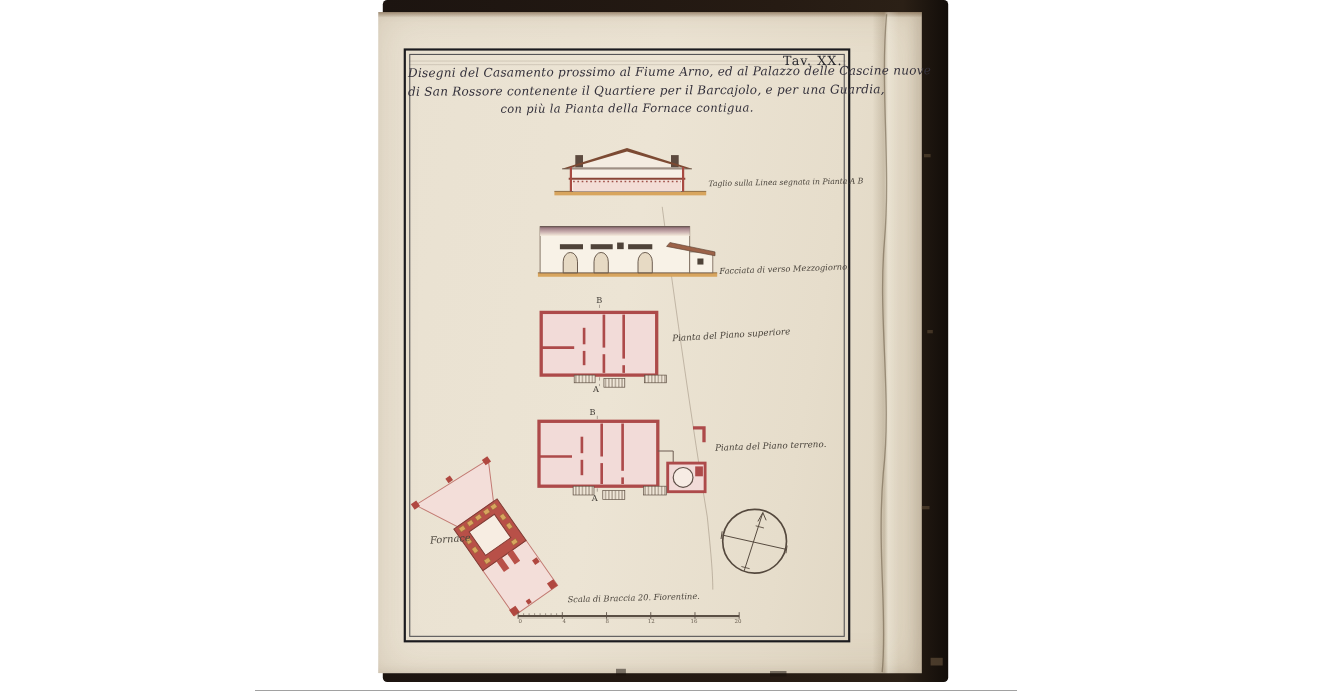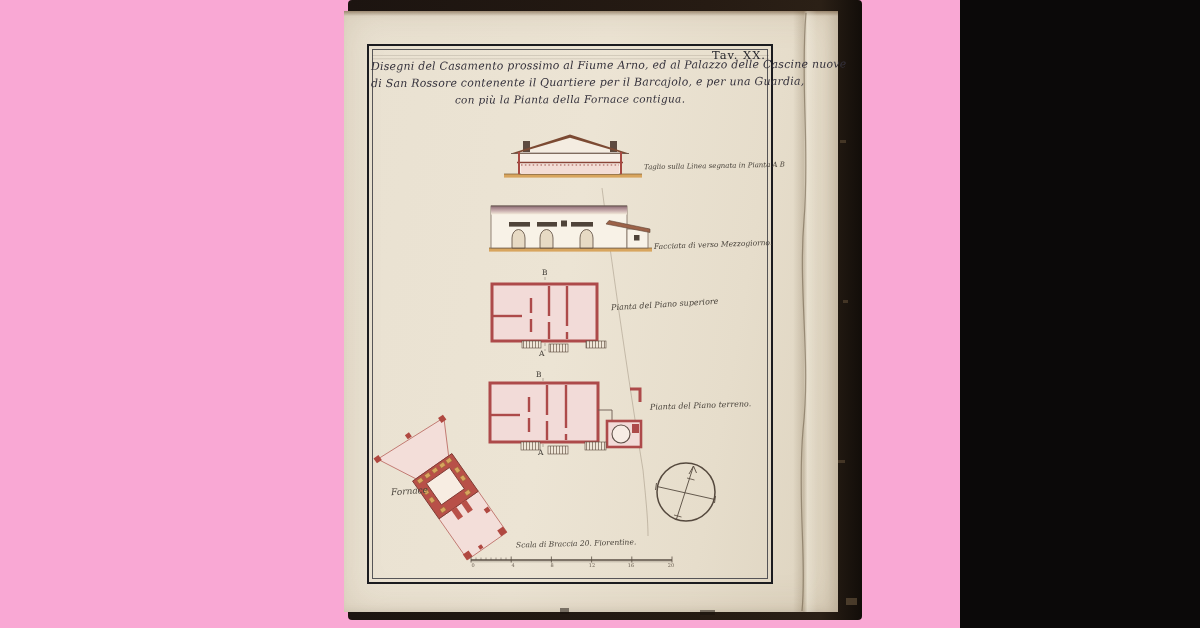--- a/index.html
+++ b/index.html
@@ -1,16 +1,16 @@
 <!DOCTYPE html>
 <html><head>
 <meta charset="utf-8">
 <style>
   html,body{margin:0;padding:0;background:#0b0909;}
-  .stage{position:relative;width:960px;height:628px;background:#f9a8d4;overflow:hidden;
+  .stage{position:relative;width:1200px;height:628px;background:#ffffff;overflow:hidden;
          font-family:"DejaVu Serif", serif;}
   
   .cover{position:absolute;left:348px;top:0;width:514px;height:620px;border-radius:4px;
          background:linear-gradient(to right,#1c1410,#261b13 70%,#2b2016 92%,#120d09);}
   .page{position:absolute;left:344px;top:11px;width:494px;height:601px;
         background:linear-gradient(100deg,#e9e1d1 0%,#ece4d4 45%,#e6ddcb 75%,#ddd3bf 100%);
         box-shadow:inset 0 0 38px rgba(120,95,60,.18), inset -6px 0 10px rgba(90,70,45,.15);}
   .page-top-burn{position:absolute;left:344px;top:11px;width:494px;height:5px;
         background:linear-gradient(to bottom,rgba(90,60,30,.45),rgba(90,60,30,0));}
   .fold-shadow{position:absolute;left:793px;top:11px;width:24px;height:601px;

